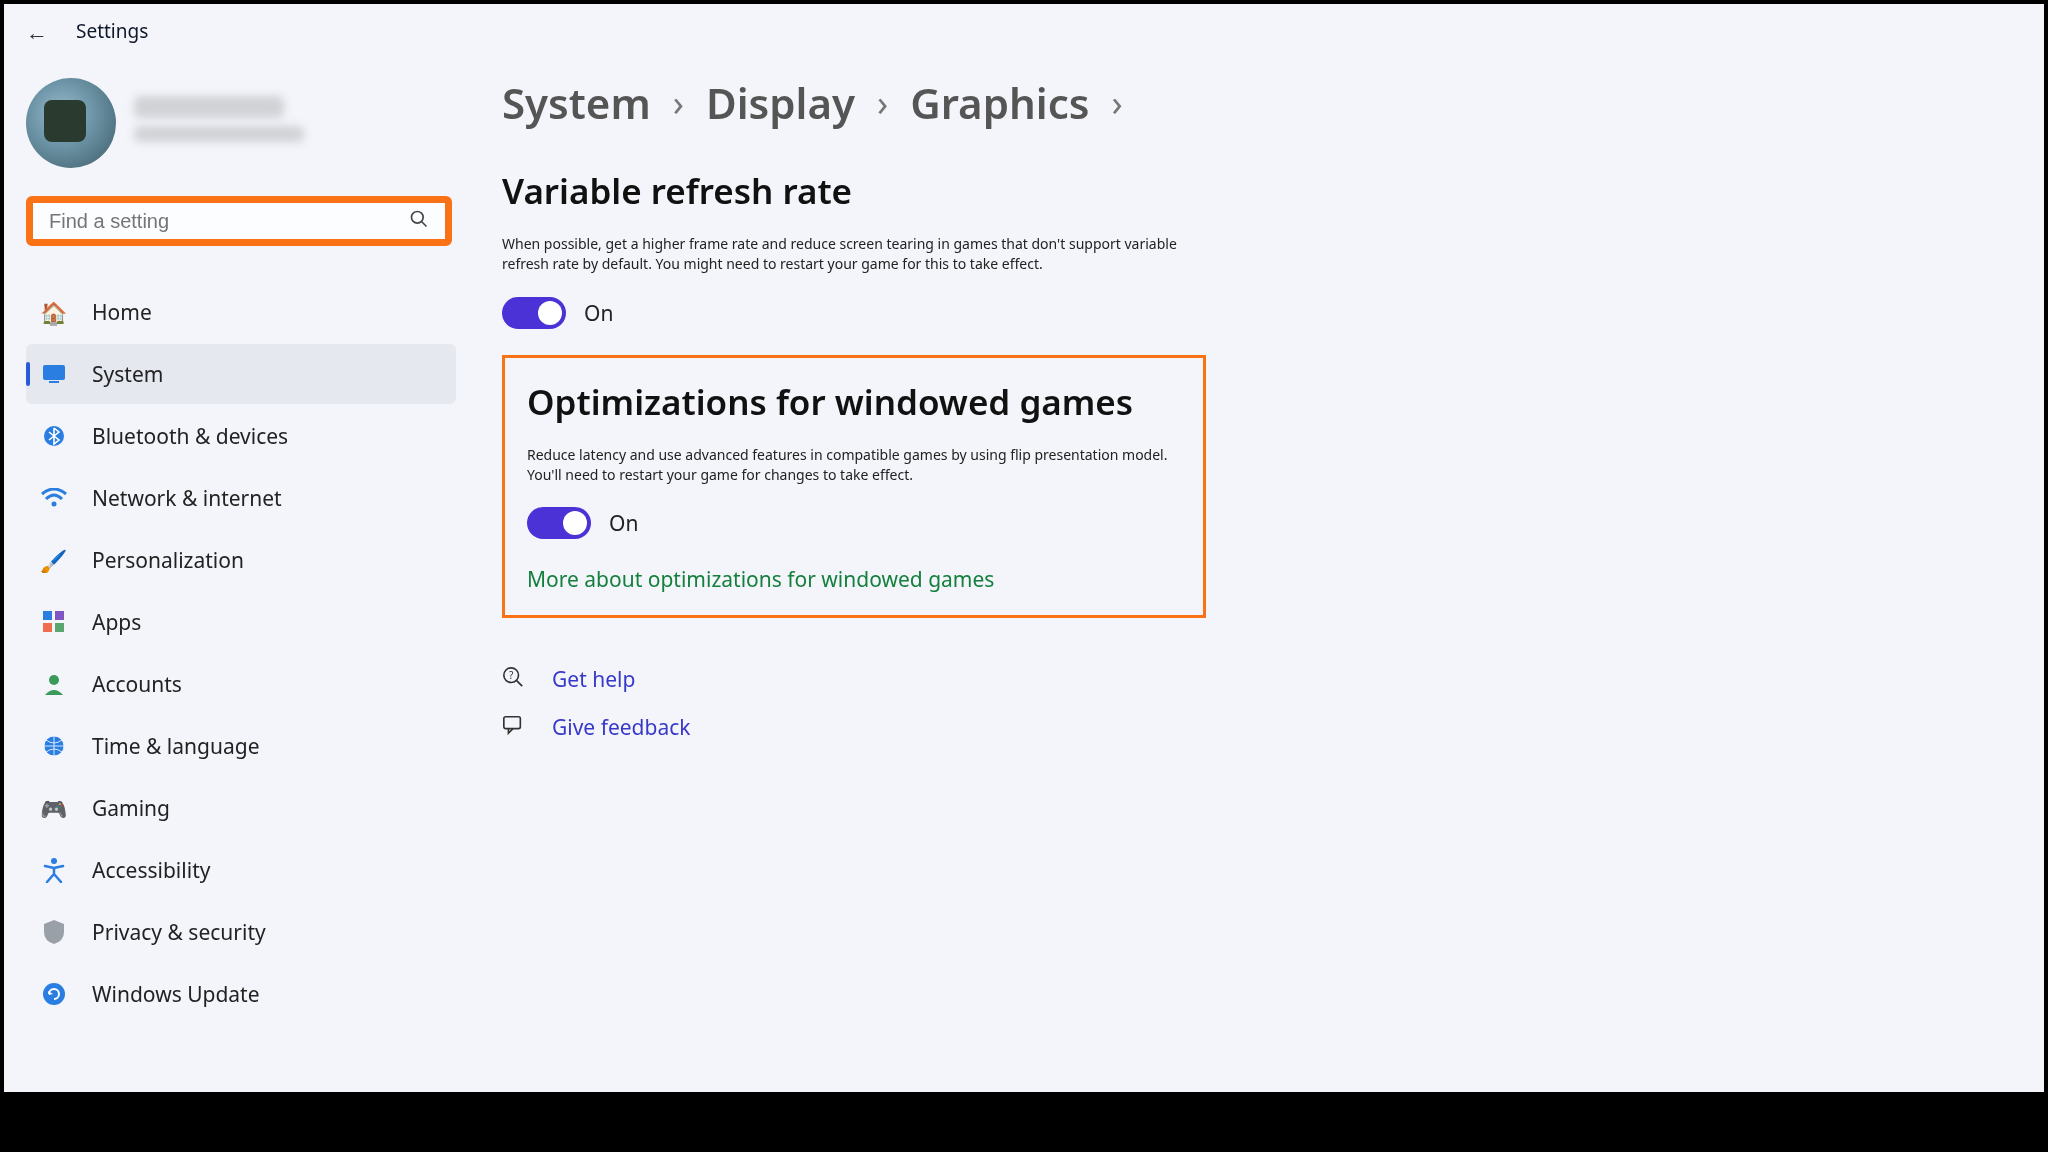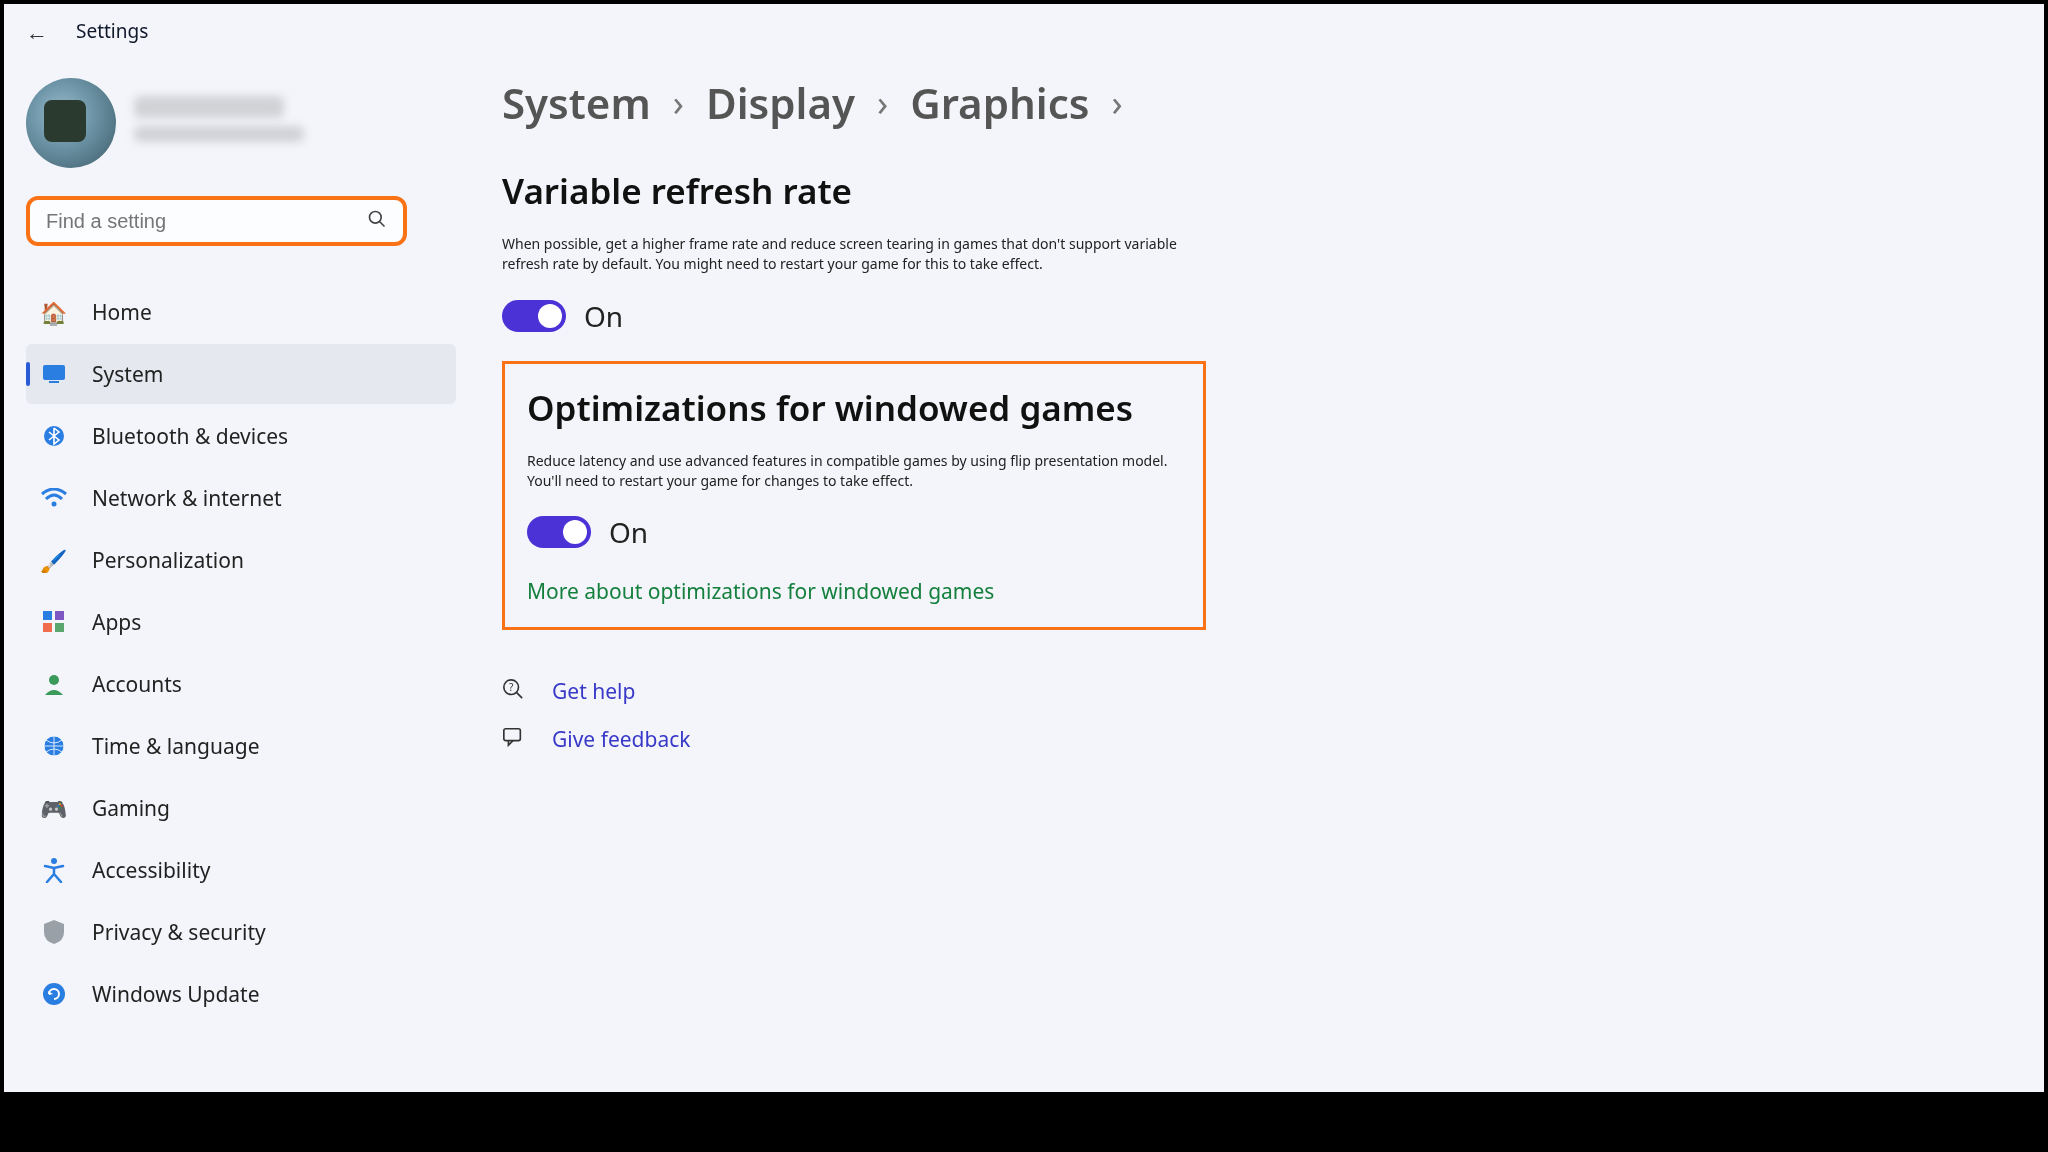--- a/index.html
+++ b/index.html
@@ -65,26 +65,26 @@
     filter: blur(4px);
     border-radius: 6px;
     height: 22px;
     margin-bottom: 8px;
   }
   .user-blur .line1 { width: 150px; }
   .user-blur .line2 { width: 170px; height: 16px; }
   .search-box {
     display: flex;
     align-items: center;
-    border: 4px solid #f97316;
+    border: 7px solid #f97316;
     background: #fcfdff;
-    border-radius: 12px;
+    border-radius: 6px;
     padding: 0 16px;
     height: 50px;
-    width: 381px;
+    width: 426px;
     margin-bottom: 36px;
   }
   .search-box input {
     flex: 1;
     border: none;
     background: transparent;
     font-size: 20px;
     color: #555;
     outline: none;
   }
@@ -163,21 +163,21 @@
     background: #4b32d6;
     position: relative;
     cursor: pointer;
   }
   .toggle::after{
     content:"";
     position:absolute; right:4px; top:4px;
     width:24px; height:24px; border-radius:50%;
     background:#fff;
   }
-  .toggle-label { font-size: 28px; color:#222; }
+  .toggle-label { font-size: 21px; color:#222; }
   .highlight-box {
     border: 3px solid #f97316;
     padding: 14px 22px 22px 22px;
     max-width: 704px;
     margin-bottom: 46px;
   }
   .highlight-box .section-title { margin-top: 6px; }
   .link {
     color: #15803d;
     font-size: 21px;

